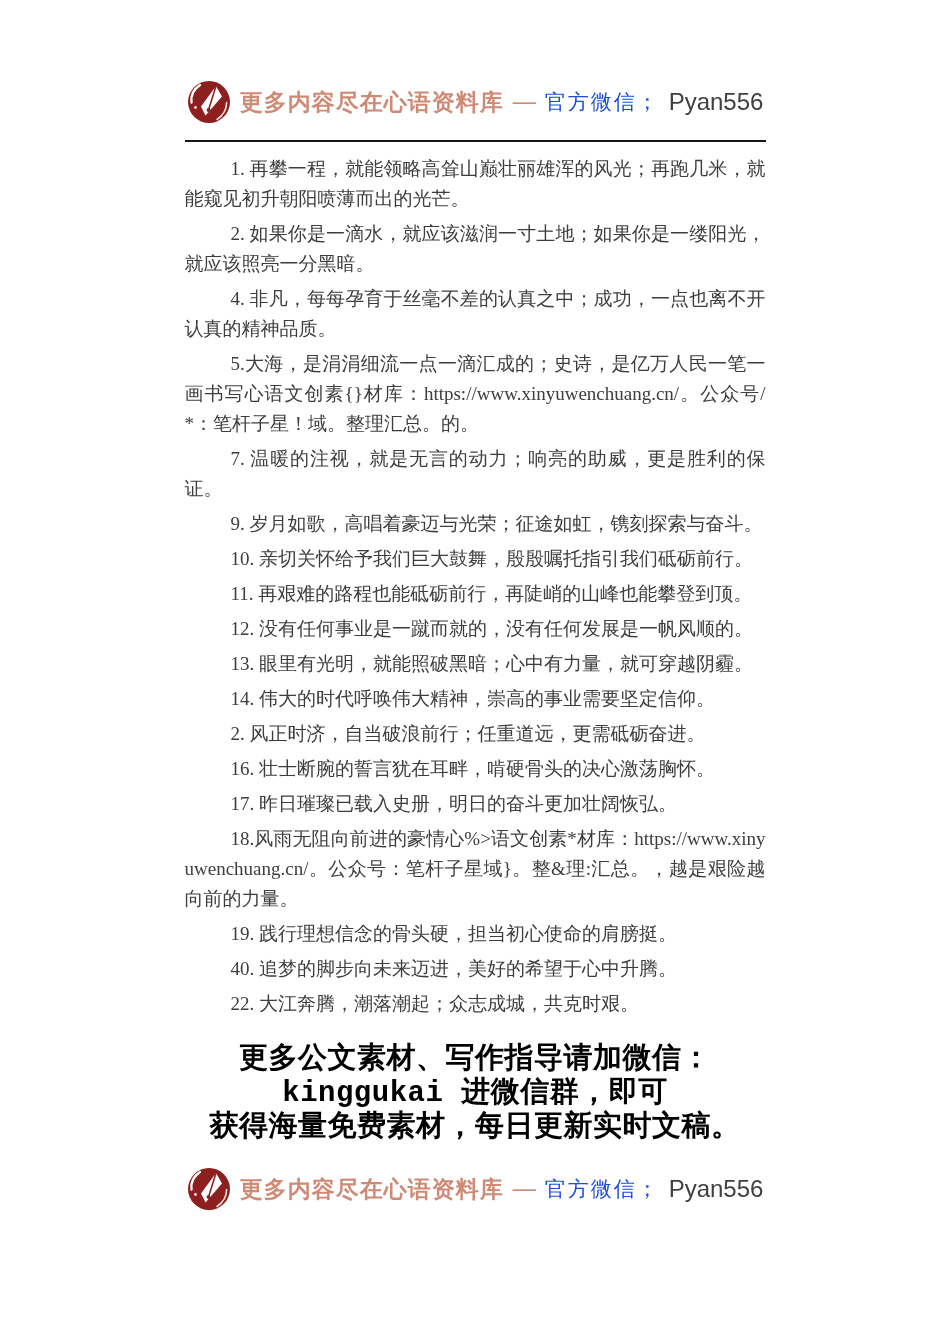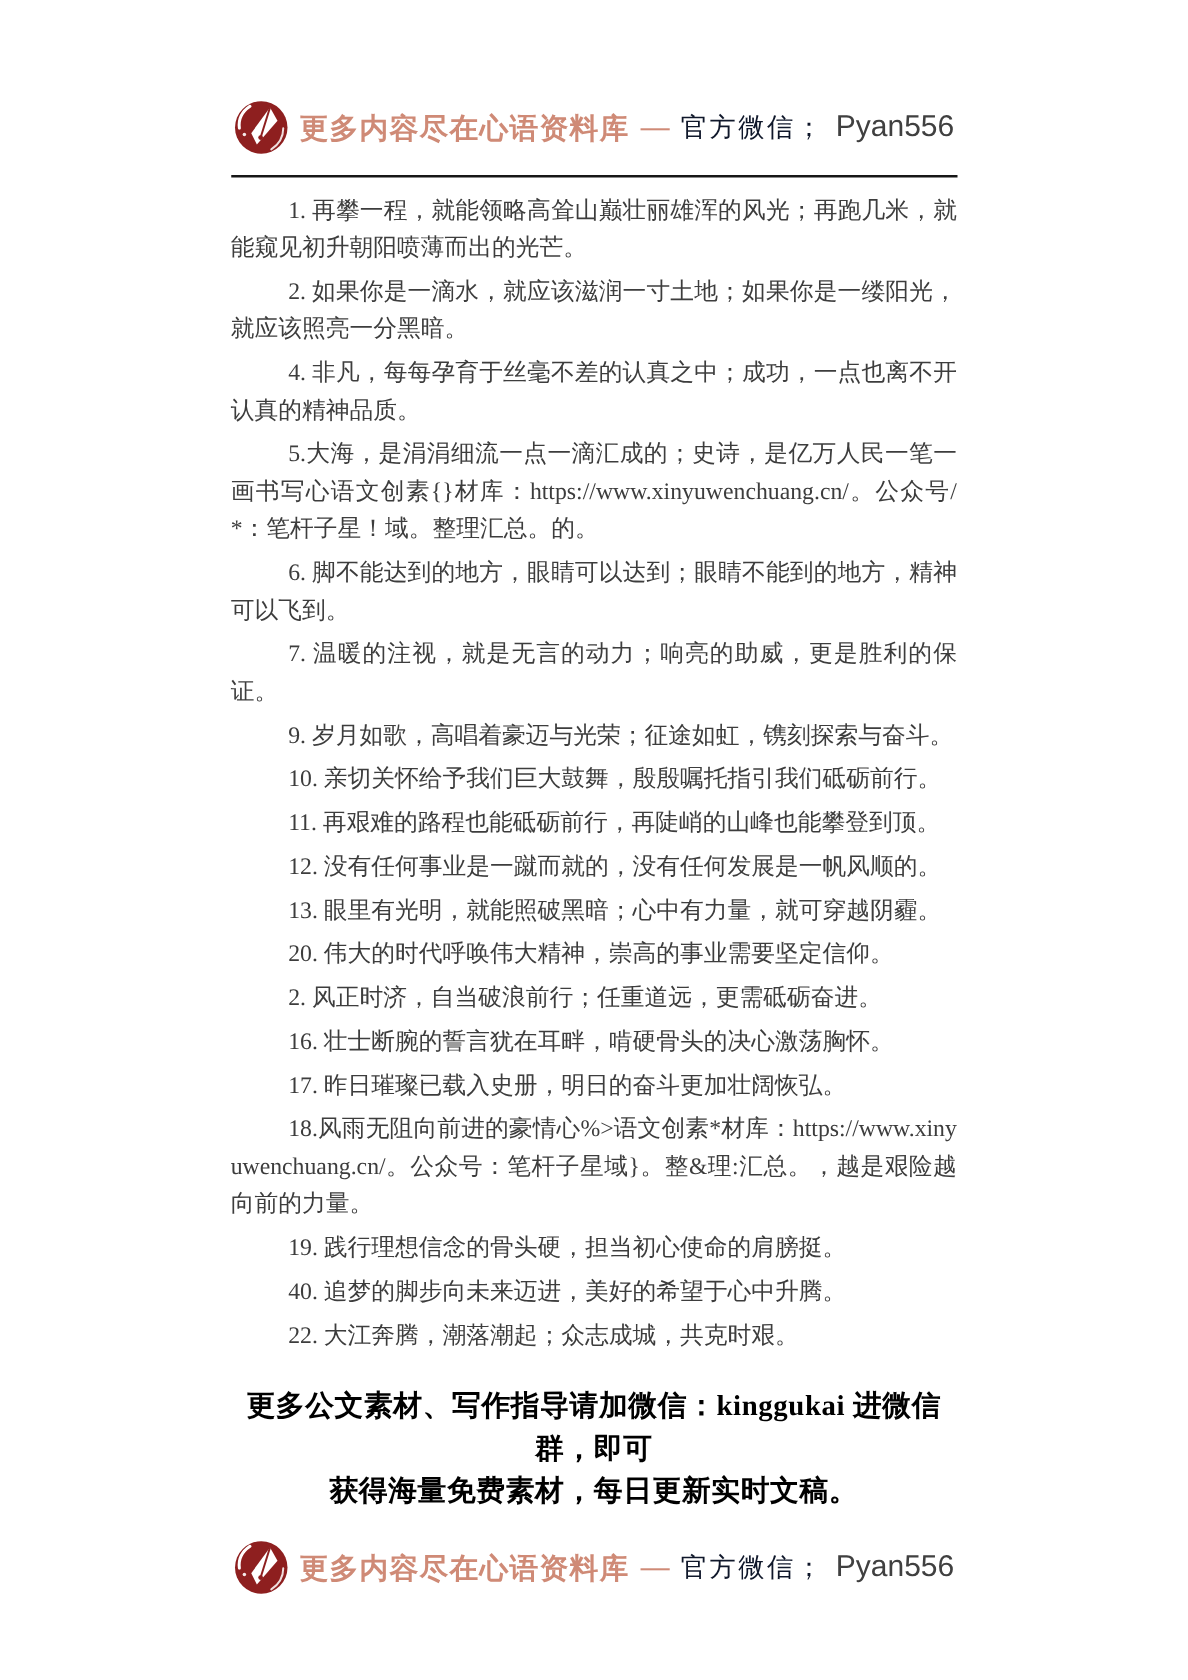--- a/index.html
+++ b/index.html
@@ -17,42 +17,42 @@
     gap:9px;height:48px;
   }
   .brand-logo{width:44px;height:44px;flex:0 0 auto;}
   .brand-logo svg{width:44px;height:44px;display:block;}
   .brand-text{
     font-size:23px;color:#cf8a76;letter-spacing:1px;font-weight:600;
   }
   .brand-dash{font-size:23px;color:#cf8a76;font-weight:600;}
   .brand-label{
     font-family:cursive;
-    font-size:21px;color:#0f172a;letter-spacing:2px;
+    font-size:21px;color:#1d4ed8;letter-spacing:2px;
   }
   .brand-id{
     font-family:"Liberation Sans","DejaVu Sans",sans-serif;
     font-size:24px;color:#404040;
   }
   .divider{
     height:2px;background:#161616;border:0;
     margin:14px 0 12px 0;
   }
   .quote-list p{
     margin:0 0 5px 0;
     font-size:19px;line-height:30px;
     color:#3d3d3d;
     text-indent:46px;
     text-align:justify;
     word-break:break-all;
   }
   .cta{
     margin-top:24px;
-    font-family:Liberation Serif, serif;
-    font-weight:700;font-size:23px;line-height:34px;
+    font-family:Liberation Mono, monospace;
+    font-weight:700;font-size:29px;line-height:34px;
     color:#000000;text-align:center;
     white-space:pre-line;
     letter-spacing:0.5px;
   }
   .footer-brand{margin-top:20px;}
 </style>
 </head>
 <body>
 
 <div class="page">
@@ -75,28 +75,27 @@
     <span class="brand-id">Pyan556</span>
   </div>
 
   <div class="divider"></div>
 
   <div class="quote-list">
       <p>1. 再攀一程，就能领略高耸山巅壮丽雄浑的风光；再跑几米，就能窥见初升朝阳喷薄而出的光芒。</p>
       <p>2. 如果你是一滴水，就应该滋润一寸土地；如果你是一缕阳光，就应该照亮一分黑暗。</p>
       <p>4. 非凡，每每孕育于丝毫不差的认真之中；成功，一点也离不开认真的精神品质。</p>
       <p>5.大海，是涓涓细流一点一滴汇成的；史诗，是亿万人民一笔一画书写心语文创素{}材库：https://www.xinyuwenchuang.cn/。公众号/*：笔杆子星！域。整理汇总。的。</p>
-      <p>6. 脚不能达到的地方，眼睛可以达到；眼睛不能到的地方，精神可以飞到。</p>
       <p>7. 温暖的注视，就是无言的动力；响亮的助威，更是胜利的保证。</p>
       <p>9. 岁月如歌，高唱着豪迈与光荣；征途如虹，镌刻探索与奋斗。</p>
       <p>10. 亲切关怀给予我们巨大鼓舞，殷殷嘱托指引我们砥砺前行。</p>
       <p>11. 再艰难的路程也能砥砺前行，再陡峭的山峰也能攀登到顶。</p>
       <p>12. 没有任何事业是一蹴而就的，没有任何发展是一帆风顺的。</p>
       <p>13. 眼里有光明，就能照破黑暗；心中有力量，就可穿越阴霾。</p>
-      <p>20. 伟大的时代呼唤伟大精神，崇高的事业需要坚定信仰。</p>
+      <p>14. 伟大的时代呼唤伟大精神，崇高的事业需要坚定信仰。</p>
       <p>2. 风正时济，自当破浪前行；任重道远，更需砥砺奋进。</p>
       <p>16. 壮士断腕的誓言犹在耳畔，啃硬骨头的决心激荡胸怀。</p>
       <p>17. 昨日璀璨已载入史册，明日的奋斗更加壮阔恢弘。</p>
       <p>18.风雨无阻向前进的豪情心%&gt;语文创素*材库：https://www.xinyuwenchuang.cn/。公众号：笔杆子星域}。整&amp;理:汇总。，越是艰险越向前的力量。</p>
       <p>19. 践行理想信念的骨头硬，担当初心使命的肩膀挺。</p>
       <p>40. 追梦的脚步向未来迈进，美好的希望于心中升腾。</p>
       <p>22. 大江奔腾，潮落潮起；众志成城，共克时艰。</p>
     </div>
 
   <div class="cta">更多公文素材、写作指导请加微信：kinggukai 进微信群，即可

